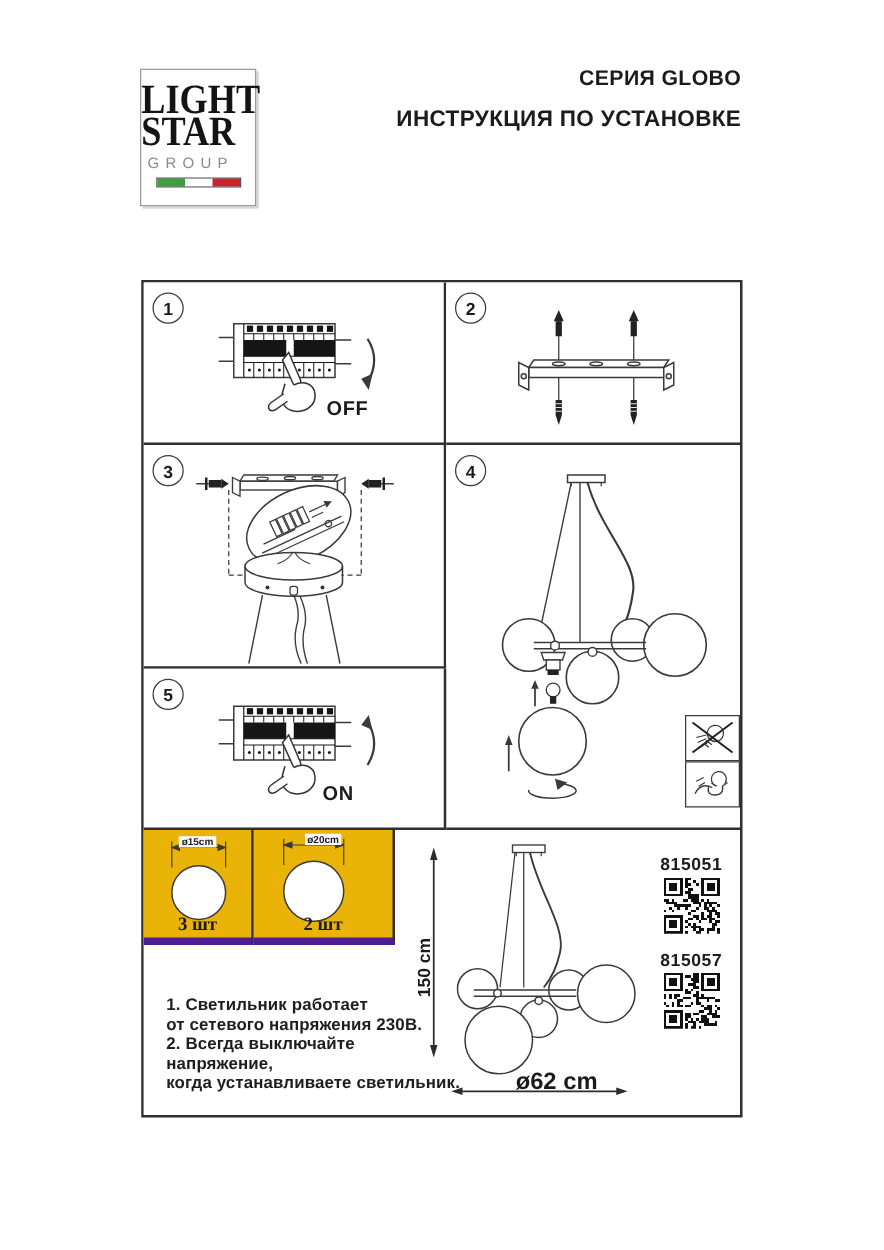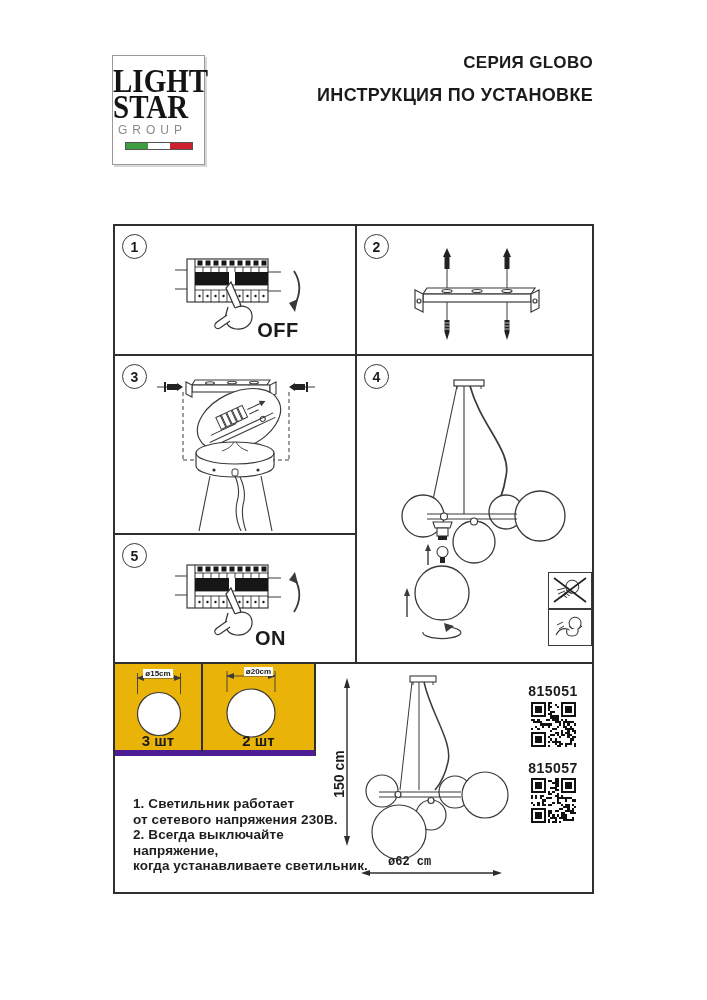--- a/index.html
+++ b/index.html
@@ -17,32 +17,32 @@
   .flag div{flex:1;}
   .hdr-right{right:114px;top:50px;text-align:right;}
   .hdr-series{font-size:17px;font-weight:700;line-height:26px;letter-spacing:.3px;}
   .hdr-title{font-size:18px;font-weight:700;line-height:22px;letter-spacing:.3px;margin-top:8px;}
   
   .grid{left:113px;top:224px;width:481px;height:670px;border:2px solid #2f2f2f;box-sizing:border-box;background:#fff;}
   .panel{position:absolute;box-sizing:border-box;background:#fff;}
   .b-r{border-right:2px solid #2f2f2f;} .b-b{border-bottom:2px solid #2f2f2f;}
   .num{position:absolute;left:7px;top:8px;width:25px;height:25px;border:1.4px solid #3a3a3a;border-radius:50%;
        font-size:14px;font-weight:700;display:flex;align-items:center;justify-content:center;box-sizing:border-box;}
-  .state{position:absolute;font-size:20px;font-weight:700;letter-spacing:.5px;}
+  .state{position:absolute;font-size:16px;font-weight:700;letter-spacing:.5px;}
   svg{display:block;}
   
   .sbox{position:absolute;box-sizing:border-box;border-right:2px solid #2f2f2f;border-bottom:6px solid #4c1d95;background:#eab308;}
   .dim-small{position:absolute;left:0;right:0;top:5px;text-align:center;font-size:8px;font-weight:700;}
   .dim-small span{background:#fff;padding:0 2px;}
-  .qty{position:absolute;left:0;right:0;text-align:center;font-size:15px;font-weight:700;}
+  .qty{position:absolute;left:0;right:0;text-align:center;font-size:15px;font-weight:700;font-family:Liberation Serif, serif;}
   .notes{position:absolute;font-size:13.5px;line-height:15.5px;font-weight:600;color:#1e1e1e;letter-spacing:.1px;}
   .qr-label{position:absolute;width:56px;text-align:center;font-size:14px;font-weight:700;letter-spacing:.5px;}
   .qr{position:absolute;width:45px;height:45px;}
   .dim-h{position:absolute;transform:rotate(-90deg);font-size:14px;font-weight:700;}
-  .dim-w{position:absolute;font-size:12px;font-weight:700;text-align:left;width:90px;font-family:Liberation Mono, monospace;}
+  .dim-w{position:absolute;font-size:19px;font-weight:700;text-align:right;width:90px;}
   .wbox{position:absolute;border:1.5px solid #3a3a3a;box-sizing:border-box;background:#fff;}
 </style>
 </head>
 <body>
 
 <div class="page">
 
   <svg width="0" height="0" style="position:absolute">
     <defs>
       <g id="breaker">

